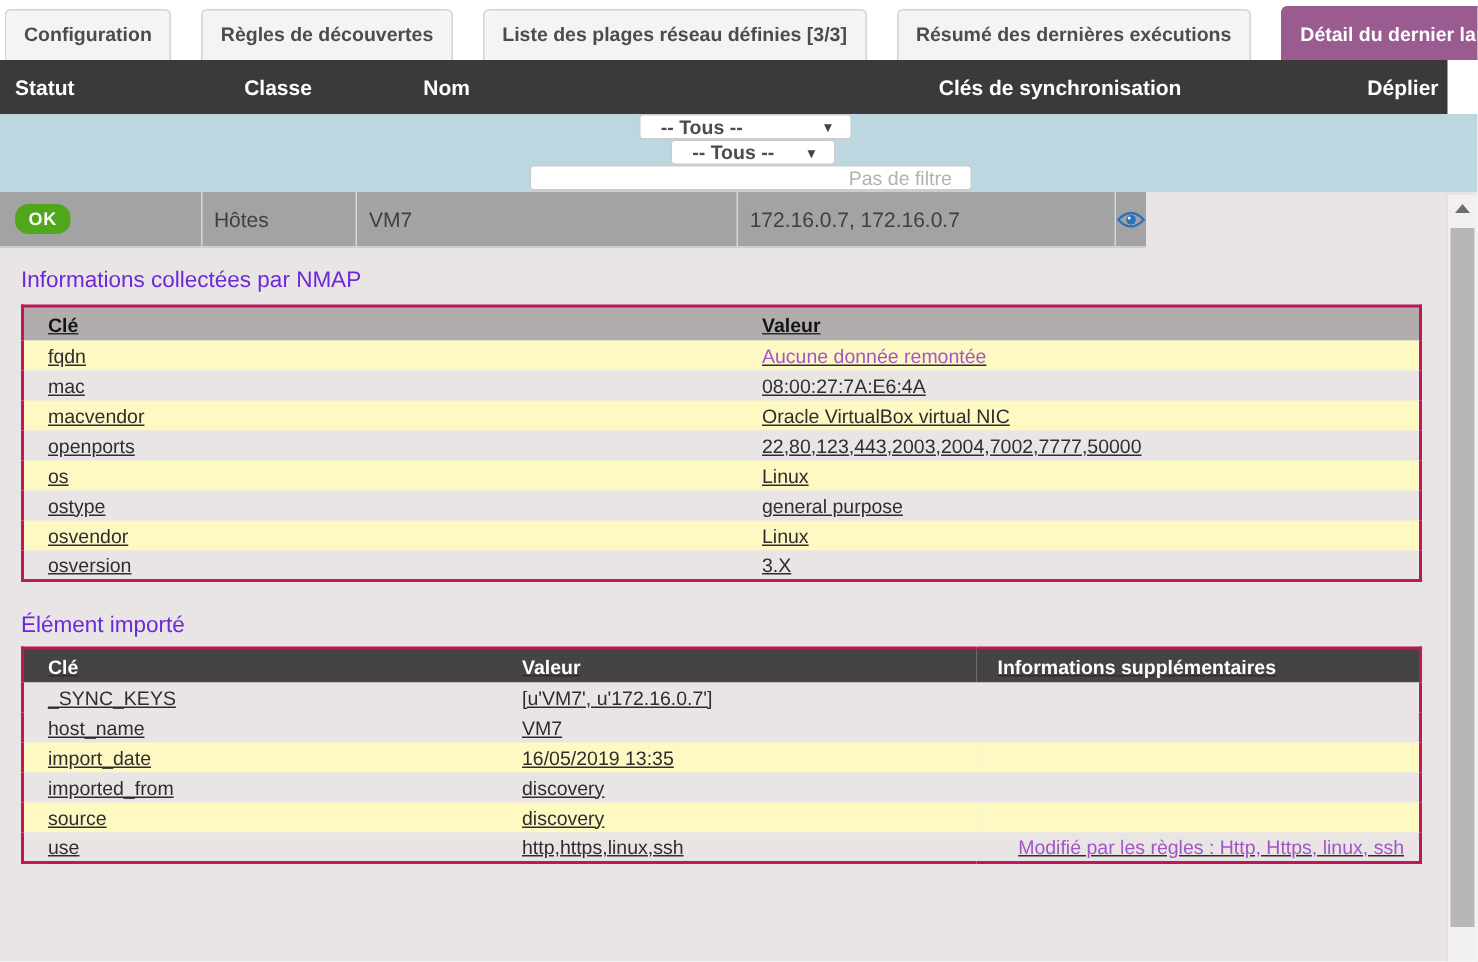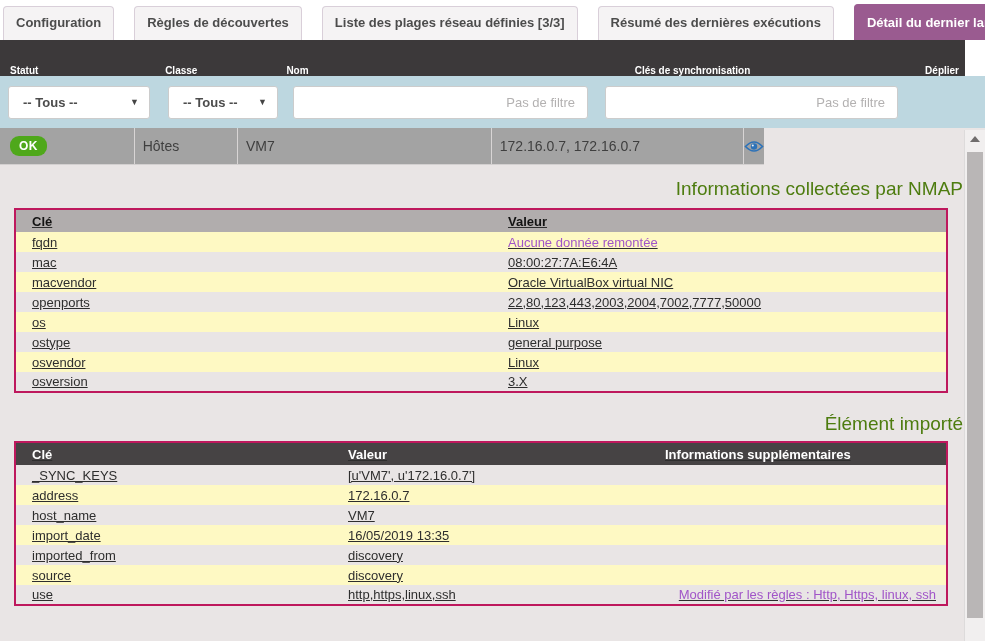--- a/index.html
+++ b/index.html
@@ -11,29 +11,29 @@
     padding-left:3px; gap:20px; }
   .tab { height:34px; line-height:32px; padding:0 12px; font-size:13px; font-weight:bold;
     color:#4c4c4c; background:#f5f3f4; border:1px solid #d9cfd9; border-bottom:none;
     border-radius:4px 4px 0 0; white-space:nowrap; cursor:pointer; }
   .tab.active { height:36px; line-height:35px; background:#9a5b90; color:#ffffff;
     border-color:#9a5b90; }
 
   
   .listhead { height:36px; background:#ffffff; display:flex; }
   .listhead-inner { width:965px; background:#3c393a; color:#ffffff; font-weight:bold;
-    font-size:10px; display:flex; align-items:flex-end; }
+    font-size:14px; display:flex; align-items:center; }
   .lh-c1 { width:162px; padding-left:10px; }
   .lh-c2 { width:125px; padding-left:8px; }
   .lh-c3 { width:310px; padding-left:8px; }
   .lh-c4 { width:308px; padding-left:8px;margin-left:48px; }
   .lh-c5 { flex:1; text-align:right; padding-right:6px; }
 
   
-  .filterrow { height:52px; background:#bdd7e0; display:flex; align-items:center; }
+  .filterrow { height:52px; background:#bdd7e0; display:flex; align-items:center;flex-direction:column; }
   .fselect { height:33px; background:#ffffff; border:1px solid #cccccc; border-radius:3px;
     display:flex; align-items:center; justify-content:space-between; padding:0 10px 0 14px;
     font-size:13px; font-weight:bold; color:#4c4c4c; cursor:pointer; }
   .fselect .caret { font-size:9px; color:#444444; }
   .sel-status { margin-left:8px;  width:142px; }
   .sel-class  { margin-left:18px; width:110px; }
   .finput { height:33px; border:1px solid #cccccc; border-radius:3px; padding:0 12px;
     font-size:13px; font-family:"Liberation Sans", sans-serif; color:#333;text-align:right; }
   .finput::placeholder { color:#b3b1b1; }
   .in-name { margin-left:15px; width:295px; }
@@ -58,21 +58,21 @@
     background:#f1efef; border-left:1px solid #dddbdb; }
   .scroll-up { height:18px; display:flex; align-items:center; justify-content:center;
     cursor:pointer; }
   .scroll-up .tri { width:0; height:0; border-left:5px solid transparent;
     border-right:5px solid transparent; border-bottom:6px solid #6f6c6c; }
   .scroll-thumb { position:absolute; top:22px; left:2px; width:16px; height:466px;
     background:#b9b6b6; cursor:grab; }
 
   
   .detail { padding-left:14px; width:963px; }
-  .section-title { font-size:19px; color:#4d7c0f; padding-top:13px; padding-bottom:8px;text-align:right; }
+  .section-title { font-size:15px; color:#6d28d9; padding-top:13px; padding-bottom:8px; }
   .t2-title { padding-top:20px; padding-bottom:6px; }
   table { width:934px; border-collapse:collapse; border:2px solid #be185d;
     font-size:13px; color:#2e2e2e; table-layout:fixed;text-decoration:underline; }
   th { height:23px; text-align:left; font-weight:bold; }
   td { height:20px; }
   tr.odd  { background:#fef9c3; }
   tr.even { background:#e9e5e5; }
 
   
   .t1 th { background:#b1adad; color:#131313; }
@@ -197,25 +197,20 @@
           <th class="col-val">Valeur</th>
           <th class="col-info">Informations supplémentaires</th>
         </tr>
       </thead>
       <tbody>
         <tr class="even">
           <td class="col-key">_SYNC_KEYS</td>
           <td class="col-val">[u'VM7', u'172.16.0.7']</td>
           <td class="col-info"></td>
         </tr>
-        <tr class="odd">
-          <td class="col-key">address</td>
-          <td class="col-val">172.16.0.7</td>
-          <td class="col-info"></td>
-        </tr>
         <tr class="even">
           <td class="col-key">host_name</td>
           <td class="col-val">VM7</td>
           <td class="col-info"></td>
         </tr>
         <tr class="odd">
           <td class="col-key">import_date</td>
           <td class="col-val">16/05/2019 13:35</td>
           <td class="col-info"></td>
         </tr>

